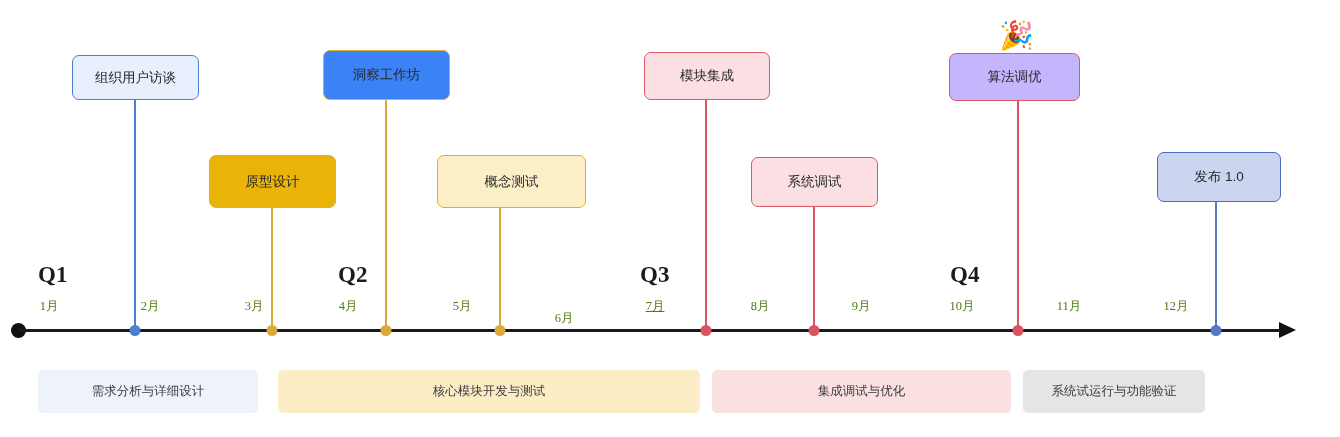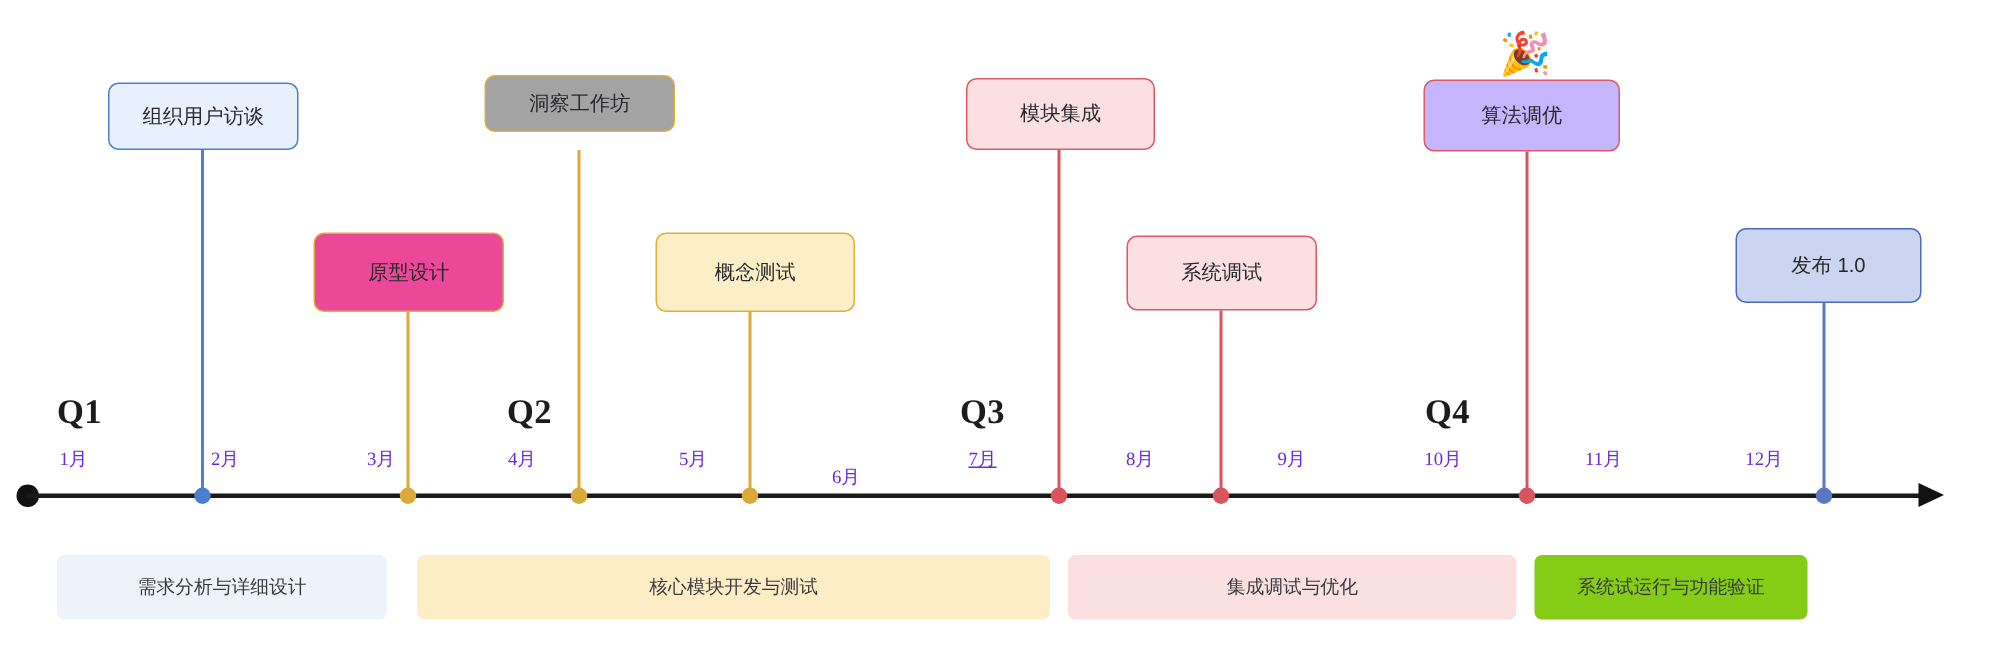--- a/index.html
+++ b/index.html
@@ -56,21 +56,21 @@
     letter-spacing: 0.2px;
     white-space: nowrap;
   }
 
   
   .month-label {
     position: absolute;
     top: 298px;
     font-family: "Liberation Serif", "DejaVu Serif", serif;
     font-size: 12.5px;
-    color: #6d28d9;
+    color: #4d7c0f;
     transform: translateX(-50%);
     white-space: nowrap;
   }
 
   
   .connector {
     position: absolute;
     width: 2px;
   }
   .marker-dot {
@@ -147,41 +147,41 @@
       <div class="month-label" style="left: 962px;">10月</div>
       <div class="month-label" style="left: 1069px;">11月</div>
       <div class="month-label" style="left: 1176px;">12月</div>
     </div>
   <div id="events-layer">
       <div class="connector" style="left: 134px; top: 100px; height: 230px; background: rgb(74, 127, 209);"></div>
       <div class="marker-dot" style="left: 135px; background: rgb(74, 127, 209);"></div>
       <div class="event-box" style="left: 72px; top: 55px; width: 127px; height: 45px; background: rgb(232, 240, 253); border-color: rgb(74, 127, 209);">组织用户访谈</div>
       <div class="connector" style="left: 271px; top: 208px; height: 122px; background: rgb(217, 169, 58);"></div>
       <div class="marker-dot" style="left: 272px; background: rgb(217, 169, 58);"></div>
-      <div class="event-box" style="left: 209px; top: 155px; width: 127px; height: 53px; background: #ec4899; border-color: rgb(220, 174, 58);">原型设计</div>
+      <div class="event-box" style="left: 209px; top: 155px; width: 127px; height: 53px; background: #eab308; border-color: rgb(220, 174, 58);">原型设计</div>
       <div class="connector" style="left: 385px; top: 100px; height: 230px; background: rgb(217, 169, 58);"></div>
       <div class="marker-dot" style="left: 386px; background: rgb(217, 169, 58);"></div>
-      <div class="event-box" style="left: 323px; top: 50px; width: 127px; height: 38px; background: #a3a3a3; border-color: rgb(220, 174, 58);">洞察工作坊</div>
+      <div class="event-box" style="left: 323px; top: 50px; width: 127px; height: 50px; background: #3b82f6; border-color: rgb(220, 174, 58);">洞察工作坊</div>
       <div class="connector" style="left: 499px; top: 208px; height: 122px; background: rgb(217, 169, 58);"></div>
       <div class="marker-dot" style="left: 500px; background: rgb(217, 169, 58);"></div>
-      <div class="event-box" style="left: 437px; top: 155px; width: 133px; height: 53px; background: rgb(252, 239, 200); border-color: rgb(220, 174, 58);">概念测试</div>
+      <div class="event-box" style="left: 437px; top: 155px; width: 149px; height: 53px; background: rgb(252, 239, 200); border-color: rgb(220, 174, 58);">概念测试</div>
       <div class="connector" style="left: 705px; top: 100px; height: 230px; background: rgb(217, 84, 95);"></div>
       <div class="marker-dot" style="left: 706px; background: rgb(217, 84, 95);"></div>
       <div class="event-box" style="left: 644px; top: 52px; width: 126px; height: 48px; background: rgb(251, 223, 226); border-color: rgb(220, 90, 102);">模块集成</div>
       <div class="connector" style="left: 813px; top: 207px; height: 123px; background: rgb(217, 84, 95);"></div>
       <div class="marker-dot" style="left: 814px; background: rgb(217, 84, 95);"></div>
       <div class="event-box" style="left: 751px; top: 157px; width: 127px; height: 50px; background: rgb(251, 223, 226); border-color: rgb(220, 90, 102);">系统调试</div>
       <div class="connector" style="left: 1017px; top: 101px; height: 229px; background: rgb(217, 84, 95);"></div>
       <div class="marker-dot" style="left: 1018px; background: rgb(217, 84, 95);"></div>
       <div class="event-box" style="left: 949px; top: 53px; width: 131px; height: 48px; background: #c4b5fd; border-color: rgb(220, 90, 102);">算法调优</div>
       <div class="event-emoji" style="left: 1017px; top: 22px;">🎉</div>
       <div class="connector" style="left: 1215px; top: 202px; height: 128px; background: rgb(90, 119, 196);"></div>
       <div class="marker-dot" style="left: 1216px; background: rgb(90, 119, 196);"></div>
       <div class="event-box" style="left: 1157px; top: 152px; width: 124px; height: 50px; background: rgb(204, 213, 239); border-color: rgb(74, 108, 192);">发布 1.0</div>
     </div>
   <div id="phases-layer">
       <div class="phase-bar" style="left: 38px; width: 220px; background: rgb(238, 242, 251);">需求分析与详细设计</div>
       <div class="phase-bar" style="left: 278px; width: 422px; background: rgb(252, 237, 198);">核心模块开发与测试</div>
       <div class="phase-bar" style="left: 712px; width: 299px; background: rgb(251, 224, 225);">集成调试与优化</div>
-      <div class="phase-bar" style="left: 1023px; width: 182px; background: #84cc16;">系统试运行与功能验证</div>
+      <div class="phase-bar" style="left: 1023px; width: 182px; background: #e5e5e5;">系统试运行与功能验证</div>
     </div>
 
 </div>
 
 </body></html>

